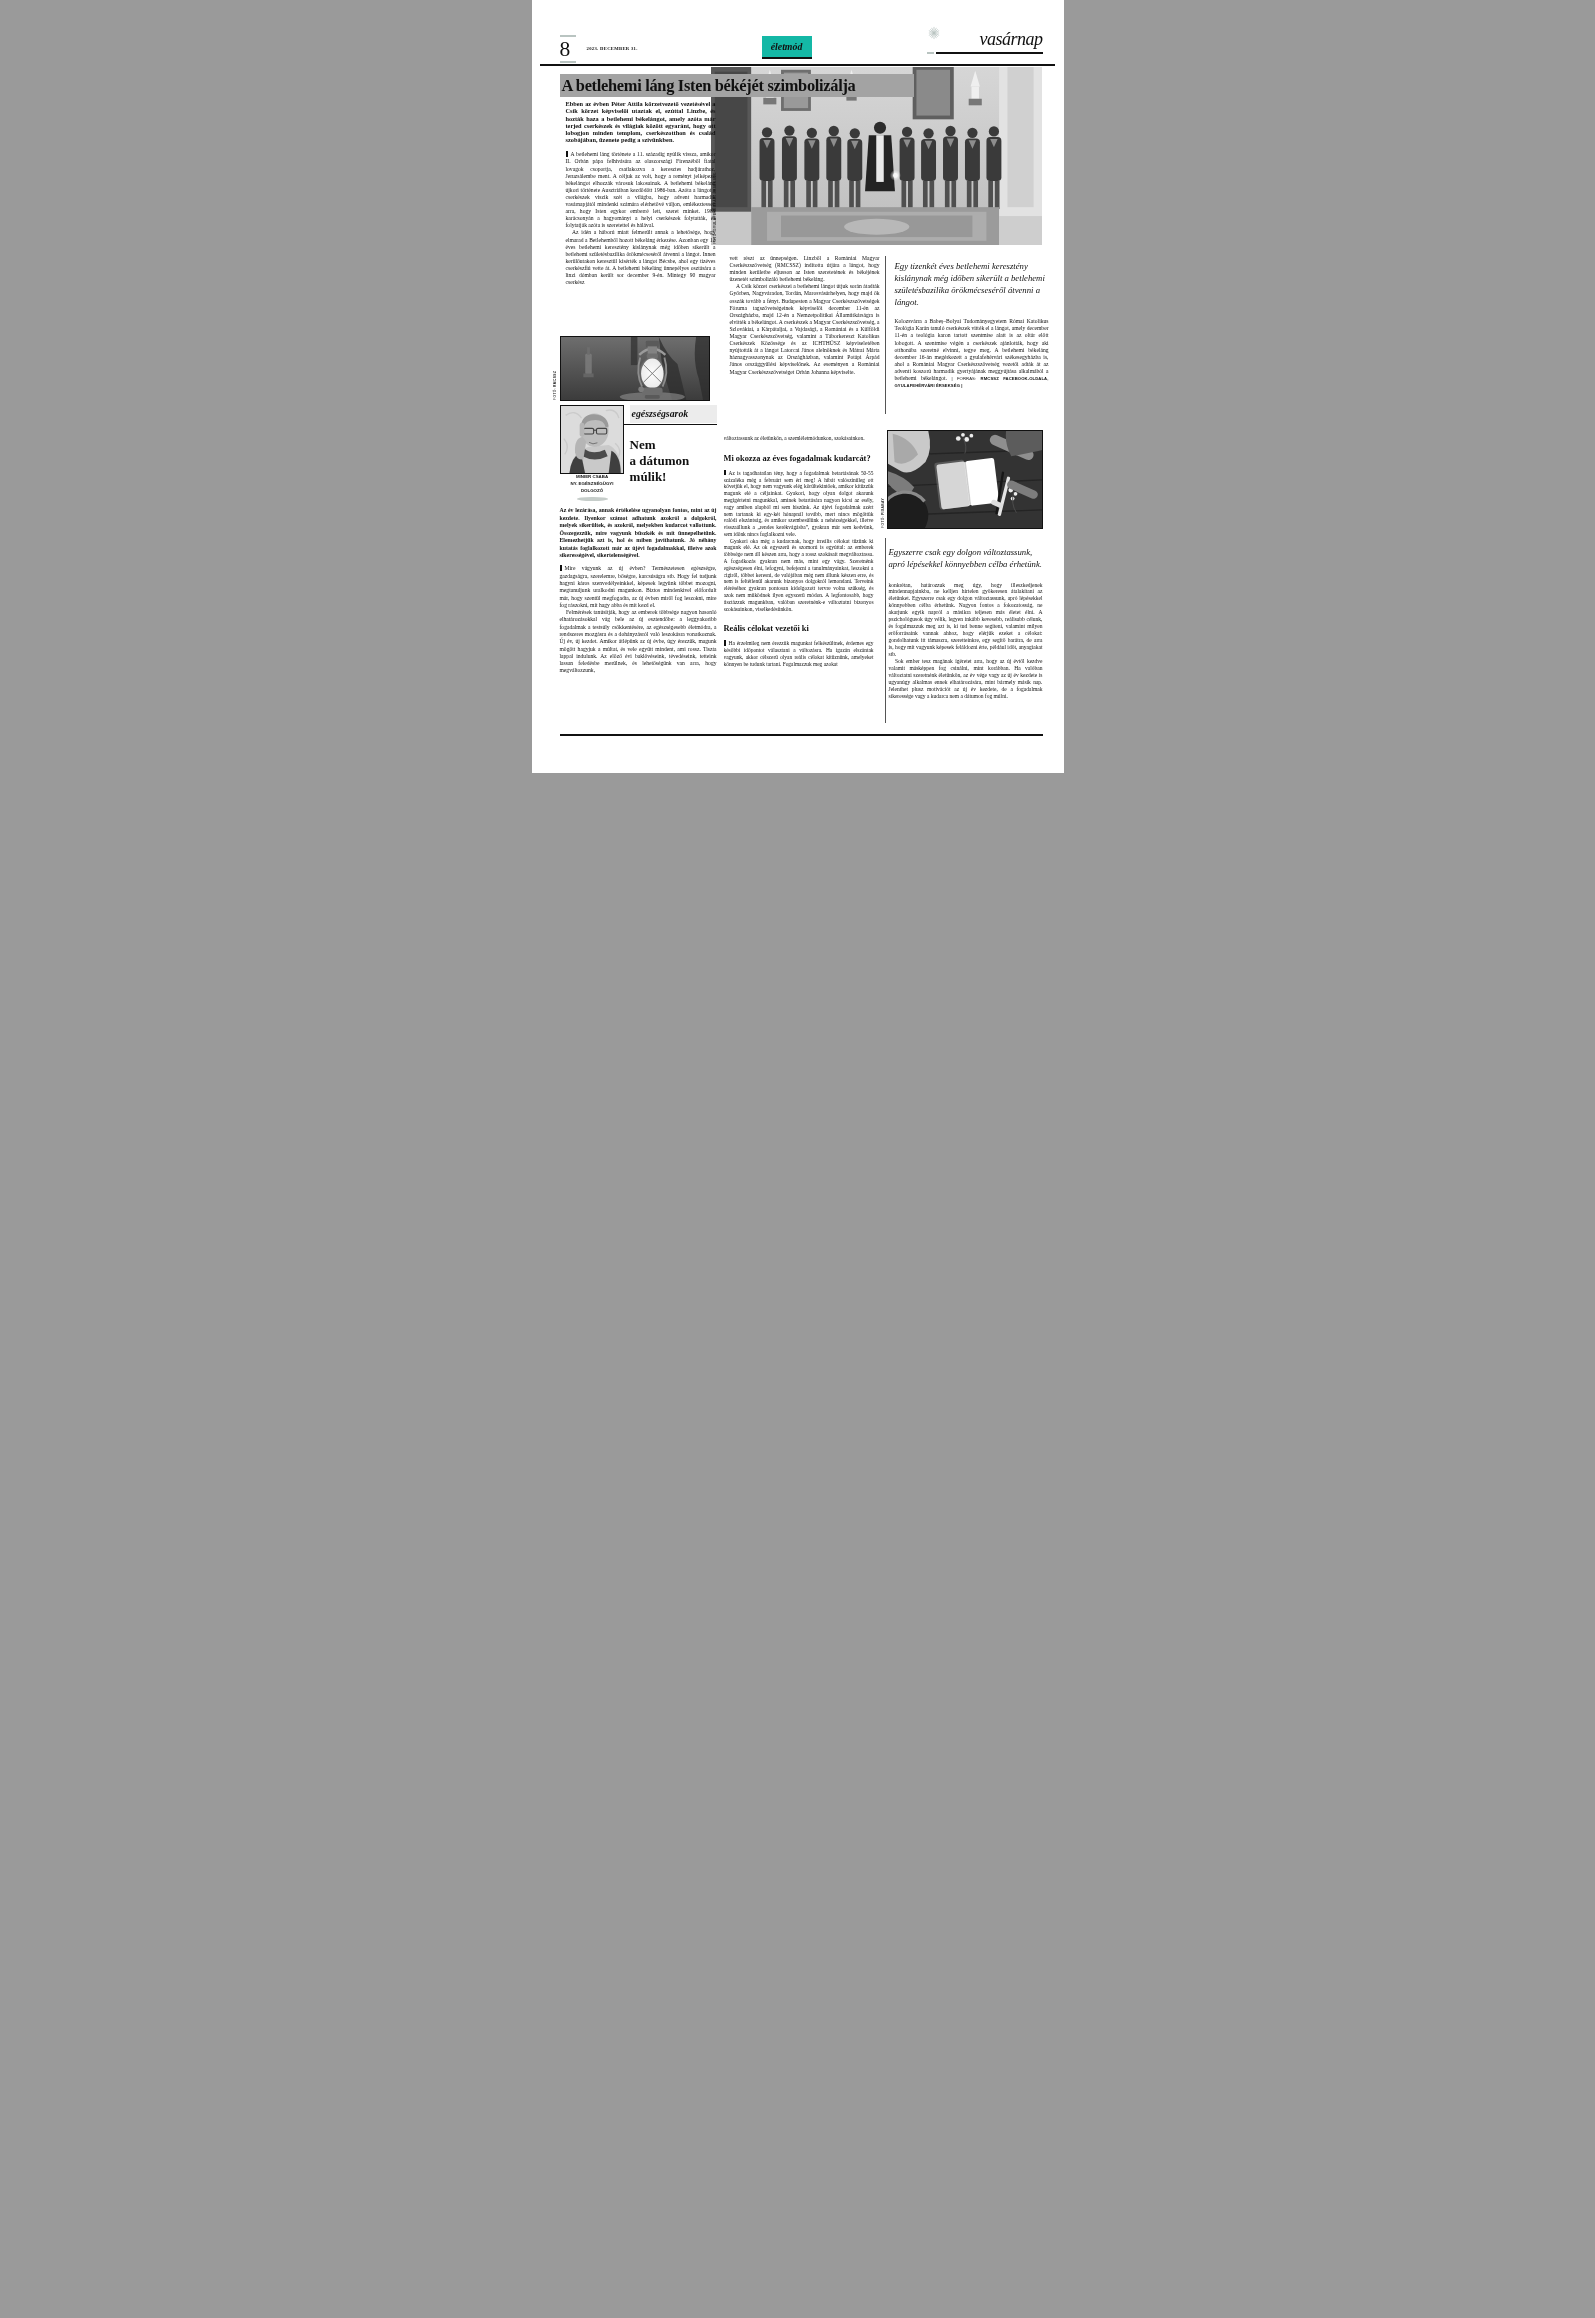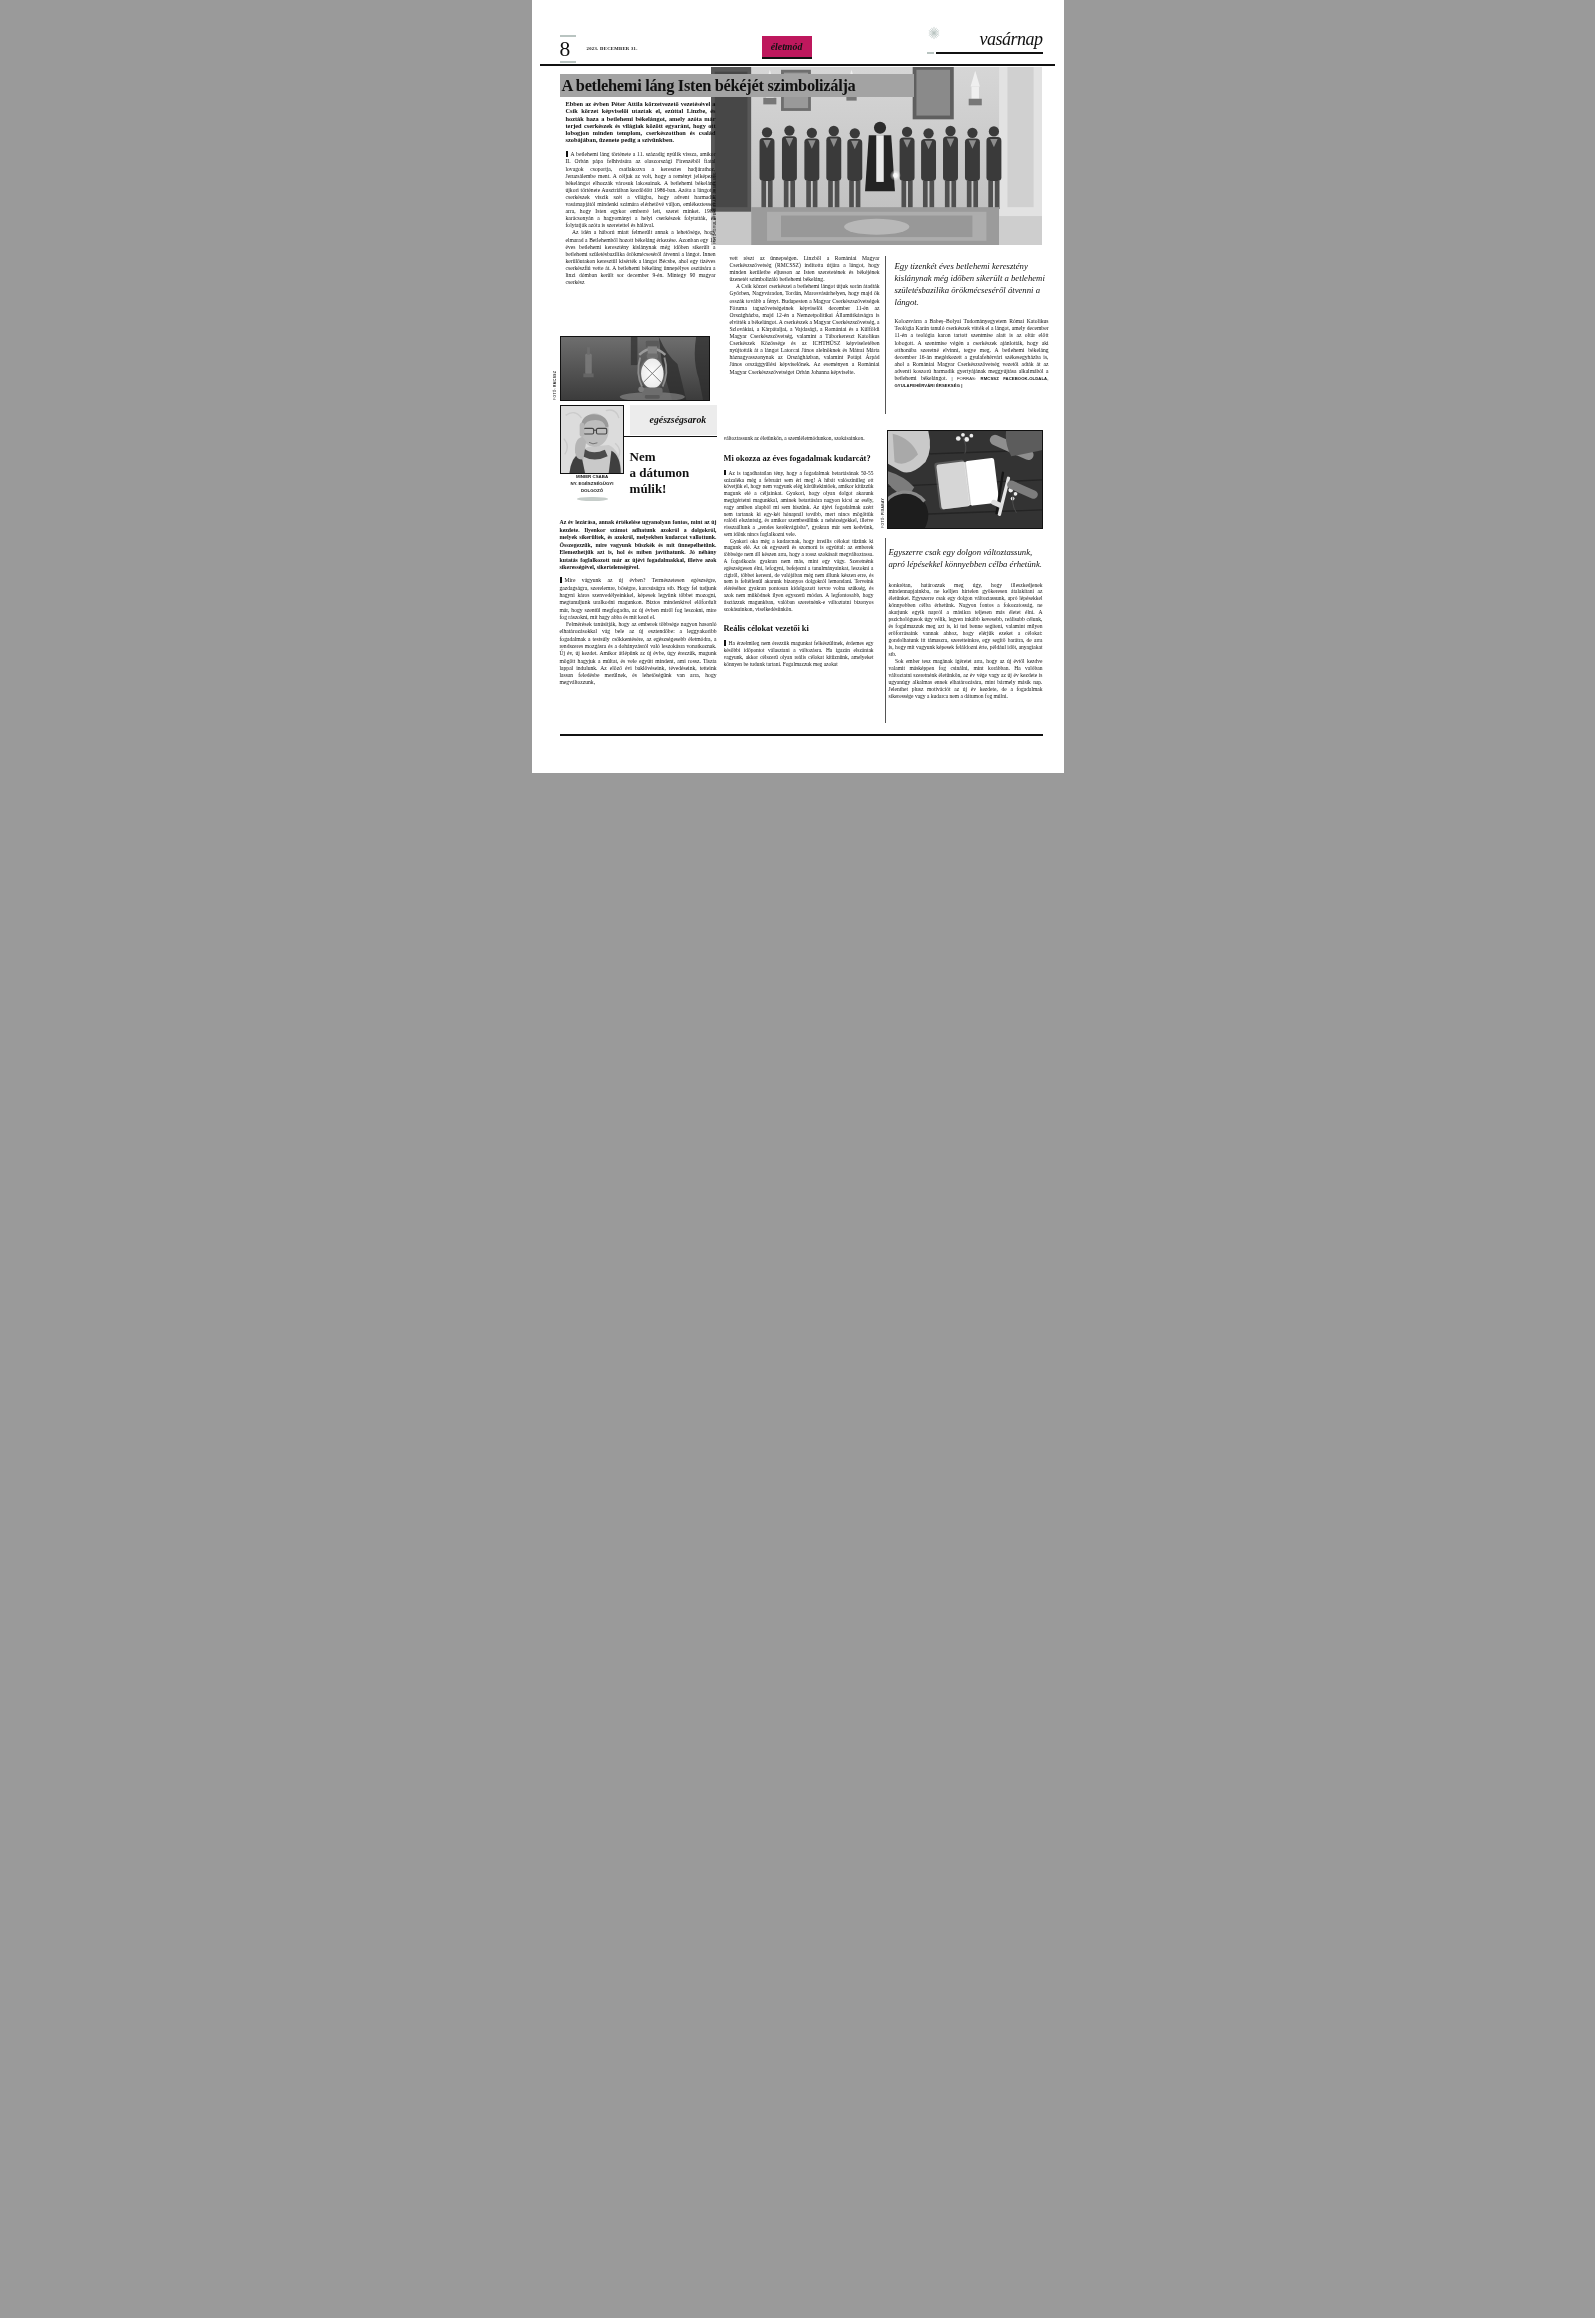--- a/index.html
+++ b/index.html
@@ -5,21 +5,21 @@
   html,body{margin:0;padding:0;background:#9a9a9a;}
   .page{position:relative;width:532px;height:773px;background:#fff;margin:0 auto;
         font-family:"Liberation Serif",serif;color:#111;overflow:hidden;}
   [data-name]{box-sizing:border-box;}
   
   .pagenum{position:absolute;left:28px;top:35px;width:18.7px;text-align:left;}
   .pagenum .bar{width:16px;height:2.3px;background:#b9c4c1;}
   .pagenum .num{font-size:21.5px;line-height:22.4px;font-weight:400;padding:0.5px 0 0.9px 0;}
   .dateline{position:absolute;left:55px;top:46px;font-size:4.7px;letter-spacing:0.3px;font-weight:600;}
   .section-tab{position:absolute;left:230px;top:36px;width:50px;}
-  .section-tab .lbl{background:#be185d;height:20.6px;display:flex;align-items:center;justify-content:center;
+  .section-tab .lbl{background:#14b8a6;height:20.6px;display:flex;align-items:center;justify-content:center;
       font-style:italic;font-weight:700;font-size:9.8px;}
   .section-tab .under{height:1.9px;background:#111;margin-top:0.5px;}
   .masthead{position:absolute;right:21px;top:27px;text-align:right;}
   .masthead .word{font-style:italic;font-size:18px;line-height:24px;letter-spacing:-0.5px;}
   .masthead .bar-row{display:flex;align-items:center;justify-content:flex-end;margin-top:0.9px;}
   .masthead .accent{width:7.5px;height:2.3px;background:#b9c4c1;margin-right:1.4px;}
   .masthead .bar{width:107px;height:2.3px;background:#111;}
   .star{position:absolute;right:123px;top:26px;}
   .toprule{position:absolute;left:8.4px;top:64px;width:515px;height:1.9px;background:#111;}
   .botrule{position:absolute;left:28px;top:734px;width:483px;height:1.9px;background:#111;}
@@ -52,21 +52,21 @@
   .pmark{display:inline-block;width:2.8px;height:5.6px;background:#111;margin-right:2.3px;vertical-align:-0.5px;}
   .quote{font-style:italic;font-size:8.7px;line-height:1.38;text-align:left;margin:0 0 10.3px 0;}
   .src{font-family:"Liberation Sans",sans-serif;font-size:4.2px;letter-spacing:0.1px;}
   .src .nm{font-weight:700;}
   
   .a2c1{position:absolute;left:28px;top:405px;width:157px;height:327px;text-align:justify;
         font-size:5.6px;line-height:1.3;}
   .pf{float:left;width:65px;margin:0 5.1px 2.8px 0;text-align:center;}
   .caption{font-family:"Liberation Sans",sans-serif;font-weight:700;font-size:4.4px;line-height:1.55;margin-top:3.3px;}
   .cap-shadow{width:31px;height:4.2px;border-radius:50%;background:#c6cdca;margin:2.8px auto 0 auto;}
-  .label2{background:#ececec;height:30px;display:flex;align-items:center;padding-left:20px;
+  .label2{background:#ececec;height:18px;display:flex;align-items:center;padding-left:2px;
       font-style:italic;font-weight:700;font-size:9.8px;}
   .label2-under{height:1.9px;background:#111;margin-top:0.5px;}
   .hl2{font-size:13px;line-height:1.2;font-weight:700;white-space:pre-line;margin:12px 0 23px 0;text-align:left;}
   .lead2{font-weight:700;font-size:5.8px;line-height:1.3;margin:0;}
   .a2c2{position:absolute;left:192px;top:435px;width:150px;height:299px;overflow:hidden;
         text-align:justify;font-size:5.4px;line-height:1.26;}
   .a2c3{position:absolute;left:357px;top:538px;width:154px;text-align:justify;font-size:5.5px;line-height:1.27;}
   .subhead{font-size:8.4px;font-weight:700;line-height:1.17;text-align:left;margin:12px 0 6px 0;}
   .q2{margin:7.5px 0 12px 0;}
 </style>

